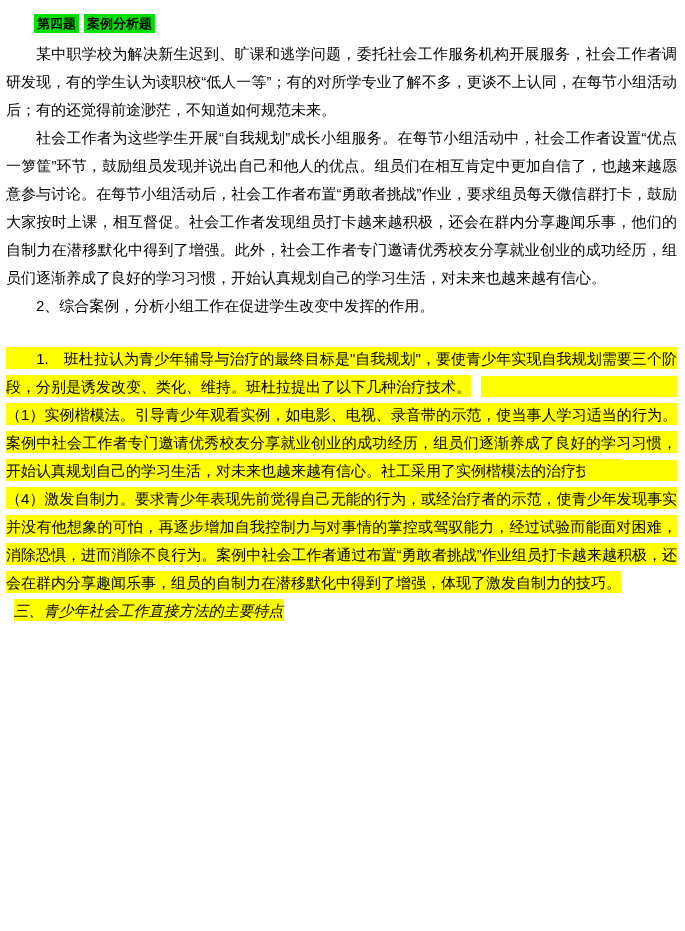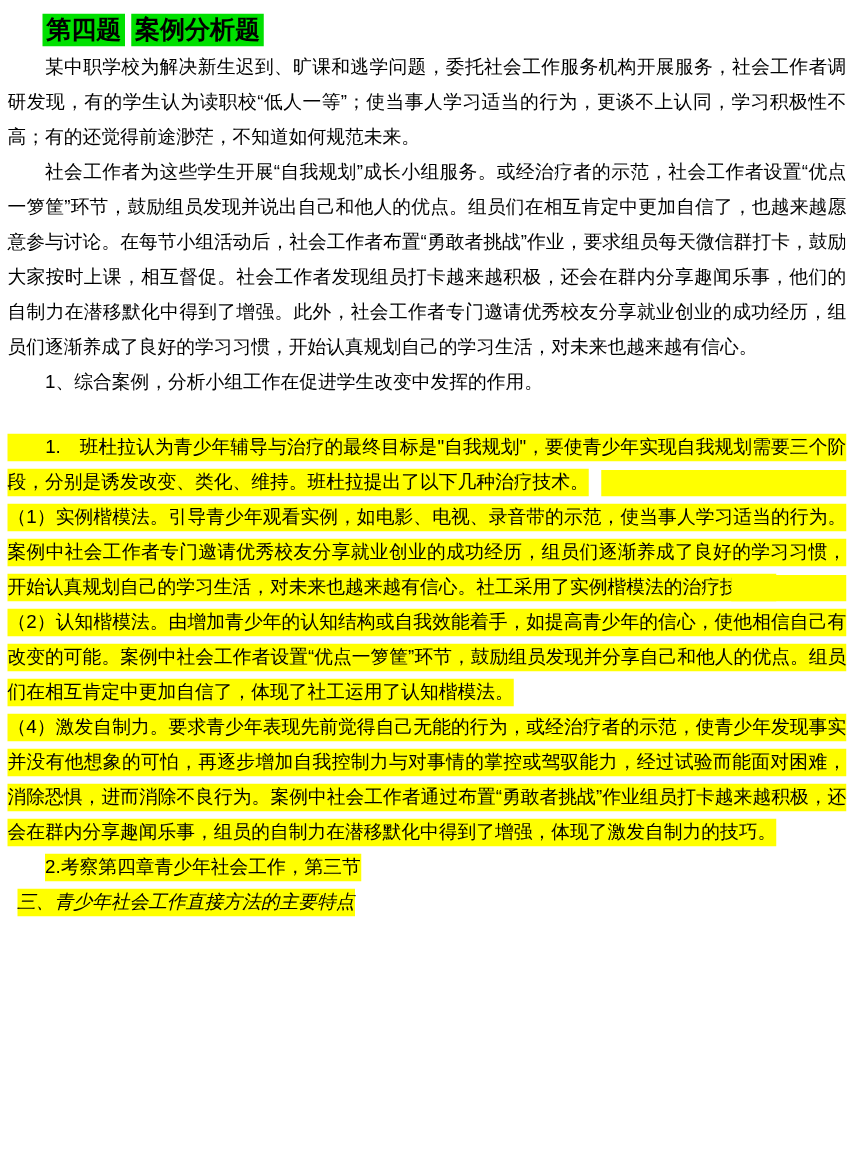--- a/index.html
+++ b/index.html
@@ -4,55 +4,53 @@
 <style>
   html,body { margin:0; padding:0; background:#ffffff; }
   .page {
     width:685px; min-height:931px; box-sizing:border-box;
     padding:8px 8px 6px 6px;
     font-family:"Liberation Sans", sans-serif;
     font-size:15px; line-height:28px; color:#000000;
     overflow:hidden;
   }
   p { margin:0; text-align:justify; }
-  .title { font-size:20px; font-weight:bold; line-height:32px; padding-left:28px; text-align:left; }
+  .title { font-size:13px; font-weight:bold; line-height:32px; padding-left:28px; text-align:left; }
   .hl-green { background:#00e000; padding:2px 3px; }
   .title-part2 { margin-left:5px; }
   .ind { text-indent:2em; }
   .ind-half { text-indent:0.5em;font-style:italic; }
   .hl { background:#ffff00; padding:2.5px 0; }
   .spacer { height:24px; }
   .tail { position:relative; }
   .tail::after { content:""; position:absolute; right:0; bottom:3px; height:21px; background:#ffff00; }
   .tail-long::after { width:196px; }
   .tail-short::after { width:92px; }
 </style>
 </head>
 <body>
 
 <div class="page">
 
   <p class="title"><span class="hl-green">第四题</span><span class="hl-green title-part2">案例分析题</span></p>
 
-  <p class="ind">某中职学校为解决新生迟到、旷课和逃学问题，委托社会工作服务机构开展服务，社会工作者调研发现，有的学生认为读职校“低人一等”；使当事人学习适当的行为，更谈不上认同，学习积极性不高；有的还觉得前途渺茫，不知道如何规范未来。</p>
+  <p class="ind">某中职学校为解决新生迟到、旷课和逃学问题，委托社会工作服务机构开展服务，社会工作者调研发现，有的学生认为读职校“低人一等”；有的对所学专业了解不多，更谈不上认同，在每节小组活动后；有的还觉得前途渺茫，不知道如何规范未来。</p>
 
-  <p class="ind">社会工作者为这些学生开展“自我规划”成长小组服务。或经治疗者的示范，社会工作者设置“优点一箩筐”环节，鼓励组员发现并说出自己和他人的优点。组员们在相互肯定中更加自信了，也越来越愿意参与讨论。在每节小组活动后，社会工作者布置“勇敢者挑战”作业，要求组员每天微信群打卡，鼓励大家按时上课，相互督促。社会工作者发现组员打卡越来越积极，还会在群内分享趣闻乐事，他们的自制力在潜移默化中得到了增强。此外，社会工作者专门邀请优秀校友分享就业创业的成功经历，组员们逐渐养成了良好的学习习惯，开始认真规划自己的学习生活，对未来也越来越有信心。</p>
+  <p class="ind">社会工作者为这些学生开展“自我规划”成长小组服务。在每节小组活动中，社会工作者设置“优点一箩筐”环节，鼓励组员发现并说出自己和他人的优点。组员们在相互肯定中更加自信了，也越来越愿意参与讨论。在每节小组活动后，社会工作者布置“勇敢者挑战”作业，要求组员每天微信群打卡，鼓励大家按时上课，相互督促。社会工作者发现组员打卡越来越积极，还会在群内分享趣闻乐事，他们的自制力在潜移默化中得到了增强。此外，社会工作者专门邀请优秀校友分享就业创业的成功经历，组员们逐渐养成了良好的学习习惯，开始认真规划自己的学习生活，对未来也越来越有信心。</p>
 
-  <p class="ind">1、综合案例，分析小组工作在促进学生改变中发挥的作用。</p>
+  <p class="ind">2、综合案例，分析小组工作在促进学生改变中发挥的作用。</p>
 
   <div class="spacer"></div>
 
 
   <p class="tail tail-long"><span class="hl">　　1.　班杜拉认为青少年辅导与治疗的最终目标是"自我规划"，要使青少年实现自我规划需要三个阶段，分别是诱发改变、类化、维持。班杜拉提出了以下几种治疗技术。</span></p>
 
   <p class="tail tail-short"><span class="hl">（1）实例楷模法。引导青少年观看实例，如电影、电视、录音带的示范，使当事人学习适当的行为。案例中社会工作者专门邀请优秀校友分享就业创业的成功经历，组员们逐渐养成了良好的学习习惯，开始认真规划自己的学习生活，对未来也越来越有信心。社工采用了实例楷模法的治疗技术。</span></p>
 
-  <p><span class="hl">（2）认知楷模法。由增加青少年的认知结构或自我效能着手，如提高青少年的信心，使他相信自己有改变的可能。案例中社会工作者设置“优点一箩筐”环节，鼓励组员发现并分享自己和他人的优点。组员们在相互肯定中更加自信了，体现了社工运用了认知楷模法。</span></p>
 
 
   <p><span class="hl">（4）激发自制力。要求青少年表现先前觉得自己无能的行为，或经治疗者的示范，使青少年发现事实并没有他想象的可怕，再逐步增加自我控制力与对事情的掌控或驾驭能力，经过试验而能面对困难，消除恐惧，进而消除不良行为。案例中社会工作者通过布置“勇敢者挑战”作业组员打卡越来越积极，还会在群内分享趣闻乐事，组员的自制力在潜移默化中得到了增强，体现了激发自制力的技巧。</span></p>
 
-  <p class="ind"><span class="hl">2.考察第四章青少年社会工作，第三节</span></p>
 
   <p class="ind-half"><span class="hl">三、青少年社会工作直接方法的主要特点</span></p>
 
 
 </div>
 
 </body></html>

